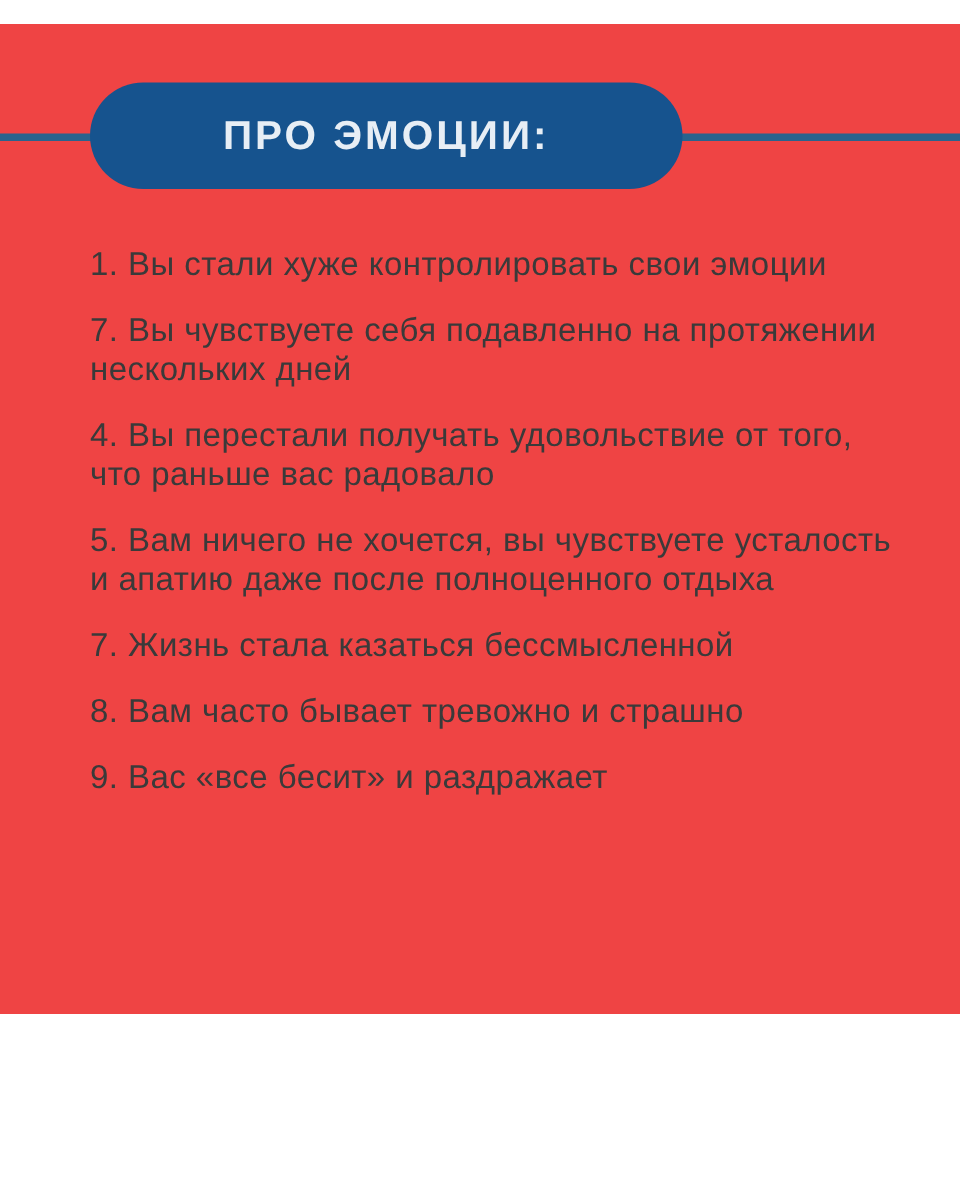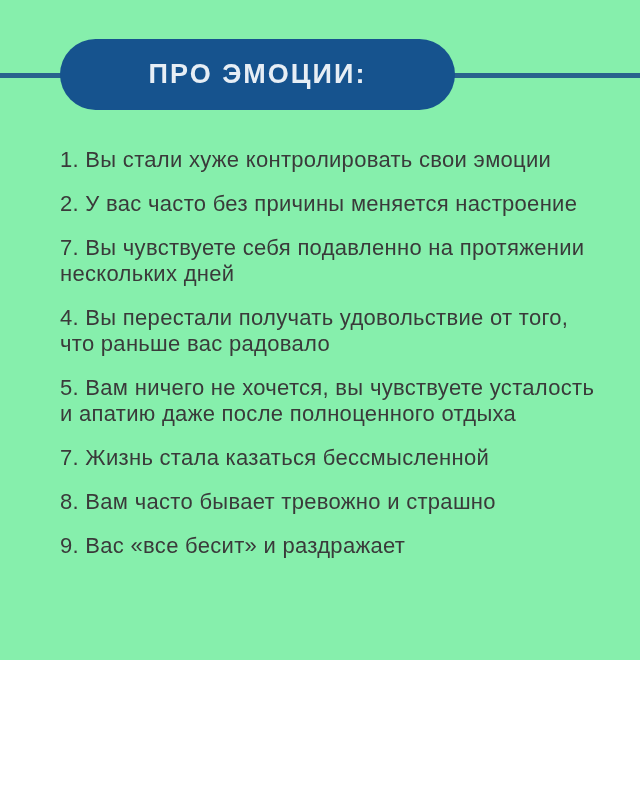--- a/index.html
+++ b/index.html
@@ -7,22 +7,23 @@
     padding: 0;
     width: 640px;
     height: 800px;
     background: #ffffff;
     font-family: "Liberation Sans", sans-serif;
   }
   .page {
     position: relative;
     width: 640px;
     height: 660px;
-    background: #86efac;
+    background: #ef4444;
     overflow: hidden;
+    margin-top: 16px;
   }
   
   .header-line {
     position: absolute;
     left: 0;
     top: 73px;
     width: 640px;
     height: 5px;
     background: #29638d;
   }
@@ -68,21 +69,20 @@
 <div class="page">
 
   <div class="header-line"></div>
 
   <div class="title-pill">
     <span class="page-title">ПРО ЭМОЦИИ:</span>
   </div>
 
   <div class="symptoms-list">
     <div class="list-item">1. Вы стали хуже контролировать свои эмоции</div>
-    <div class="list-item">2. У вас часто без причины меняется настроение</div>
     <div class="list-item">7. Вы чувствуете себя подавленно на протяжении
 нескольких дней</div>
     <div class="list-item">4. Вы перестали получать удовольствие от того,
 что раньше вас радовало</div>
     <div class="list-item">5. Вам ничего не хочется, вы чувствуете усталость
 и апатию даже после полноценного отдыха</div>
     <div class="list-item">7. Жизнь стала казаться бессмысленной</div>
     <div class="list-item">8. Вам часто бывает тревожно и страшно</div>
     <div class="list-item">9. Вас «все бесит» и раздражает</div>
   </div>

